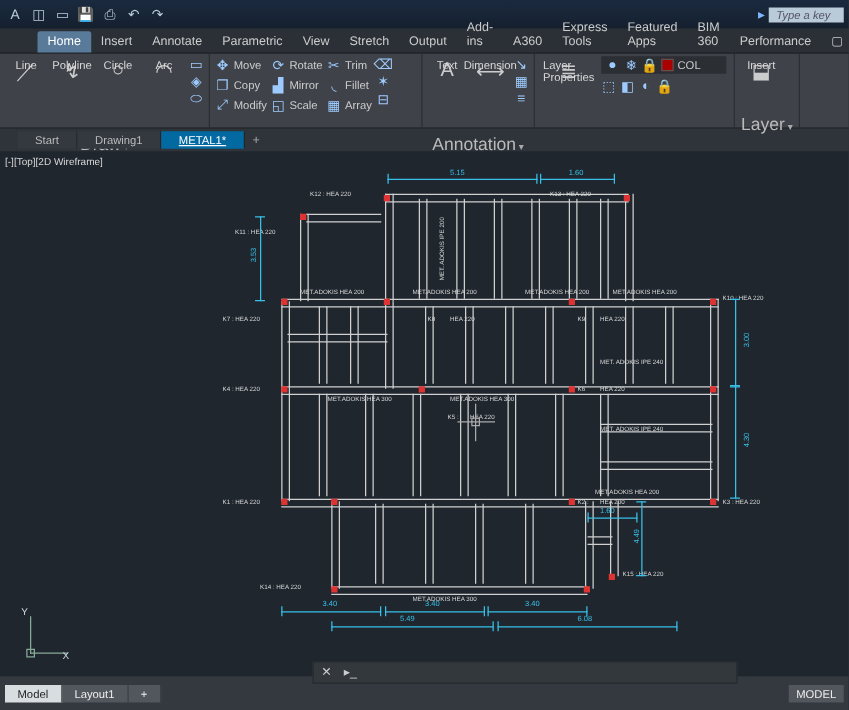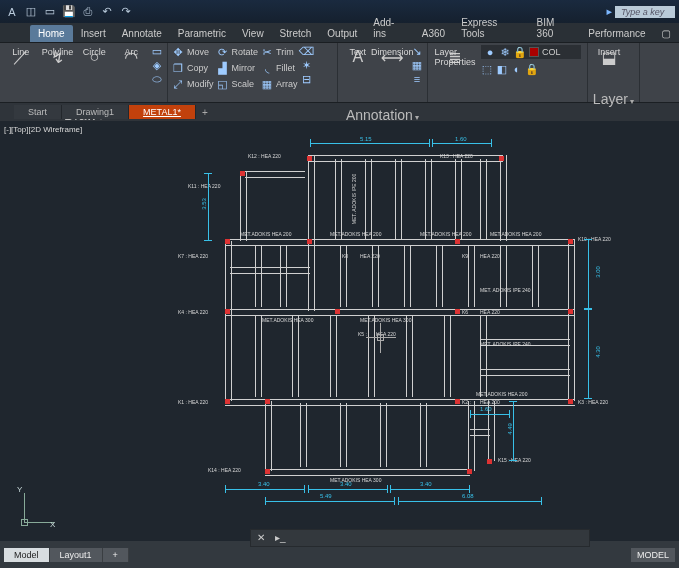--- a/index.html
+++ b/index.html
@@ -26,21 +26,21 @@
 .bigbtn .bic { width: 24px; height: 24px; display: flex; align-items: center; justify-content: center; font-size: 16px; }
 .bigbtn .blab { font-size: 9px; margin-top: 2px; }
 .smrow { display: flex; flex-direction: column; gap: 2px; }
 .smbtn { display: flex; align-items: center; gap: 3px; font-size: 9px; color: #ccc; cursor: pointer; height: 14px; }
 .sic { width: 12px; height: 12px; display: inline-flex; align-items: center; justify-content: center; font-size: 11px; color: #9ecbff; }
 .caret::after { content: " ▾"; font-size: 8px; color: #aaa; }
 
 
 .doctabs { height: 18px; background: #2f343a; display: flex; align-items: center; padding-left: 14px; gap: 0; }
 .doctab { padding: 2px 14px; font-size: 9px; background: #34393f; color: #bbb; border-right: 1px solid #23272c; cursor: pointer; }
-.doctab.active { background: #c2410c; color: #fff; text-decoration: underline; }
+.doctab.active { background: #0369a1; color: #fff; text-decoration: underline; }
 .plus { padding: 2px 6px; color: #aaa; cursor: pointer; }
 
 
 .canvas { position: relative; background: #1f262e; height: 420px; overflow: hidden; }
 .vstate { position: absolute; top: 4px; left: 4px; font-size: 8px; color: #d8d8d8; }
 .ucs { position: absolute; bottom: 10px; left: 12px; width: 44px; height: 44px; }
 .ucs .yax { position: absolute; left: 12px; bottom: 8px; width: 1px; height: 30px; background: #8a9; }
 .ucs .xax { position: absolute; left: 12px; bottom: 8px; width: 30px; height: 1px; background: #8a9; }
 .ucs .cube { position: absolute; left: 9px; bottom: 5px; width: 7px; height: 7px; border: 1px solid #8a9; }
 .ucs .yl { position: absolute; left: 5px; top: -2px; font-size: 8px; color: #cdd; }
@@ -95,20 +95,21 @@
   <div class="ribtab active">Home</div>
   <div class="ribtab">Insert</div>
   <div class="ribtab">Annotate</div>
   <div class="ribtab">Parametric</div>
   <div class="ribtab">View</div>
   <div class="ribtab">Stretch</div>
   <div class="ribtab">Output</div>
   <div class="ribtab">Add-ins</div>
   <div class="ribtab">A360</div>
   <div class="ribtab">Express Tools</div>
+  <div class="ribtab">Featured Apps</div>
   <div class="ribtab">BIM 360</div>
   <div class="ribtab">Performance</div>
   <div style="flex:1"></div>
   <div class="ribtab">▢</div>
 </div>
 
 <div class="ribbon">
   <div class="panel" style="width:168px">
     <div class="tools">
       <div class="bigbtn">

